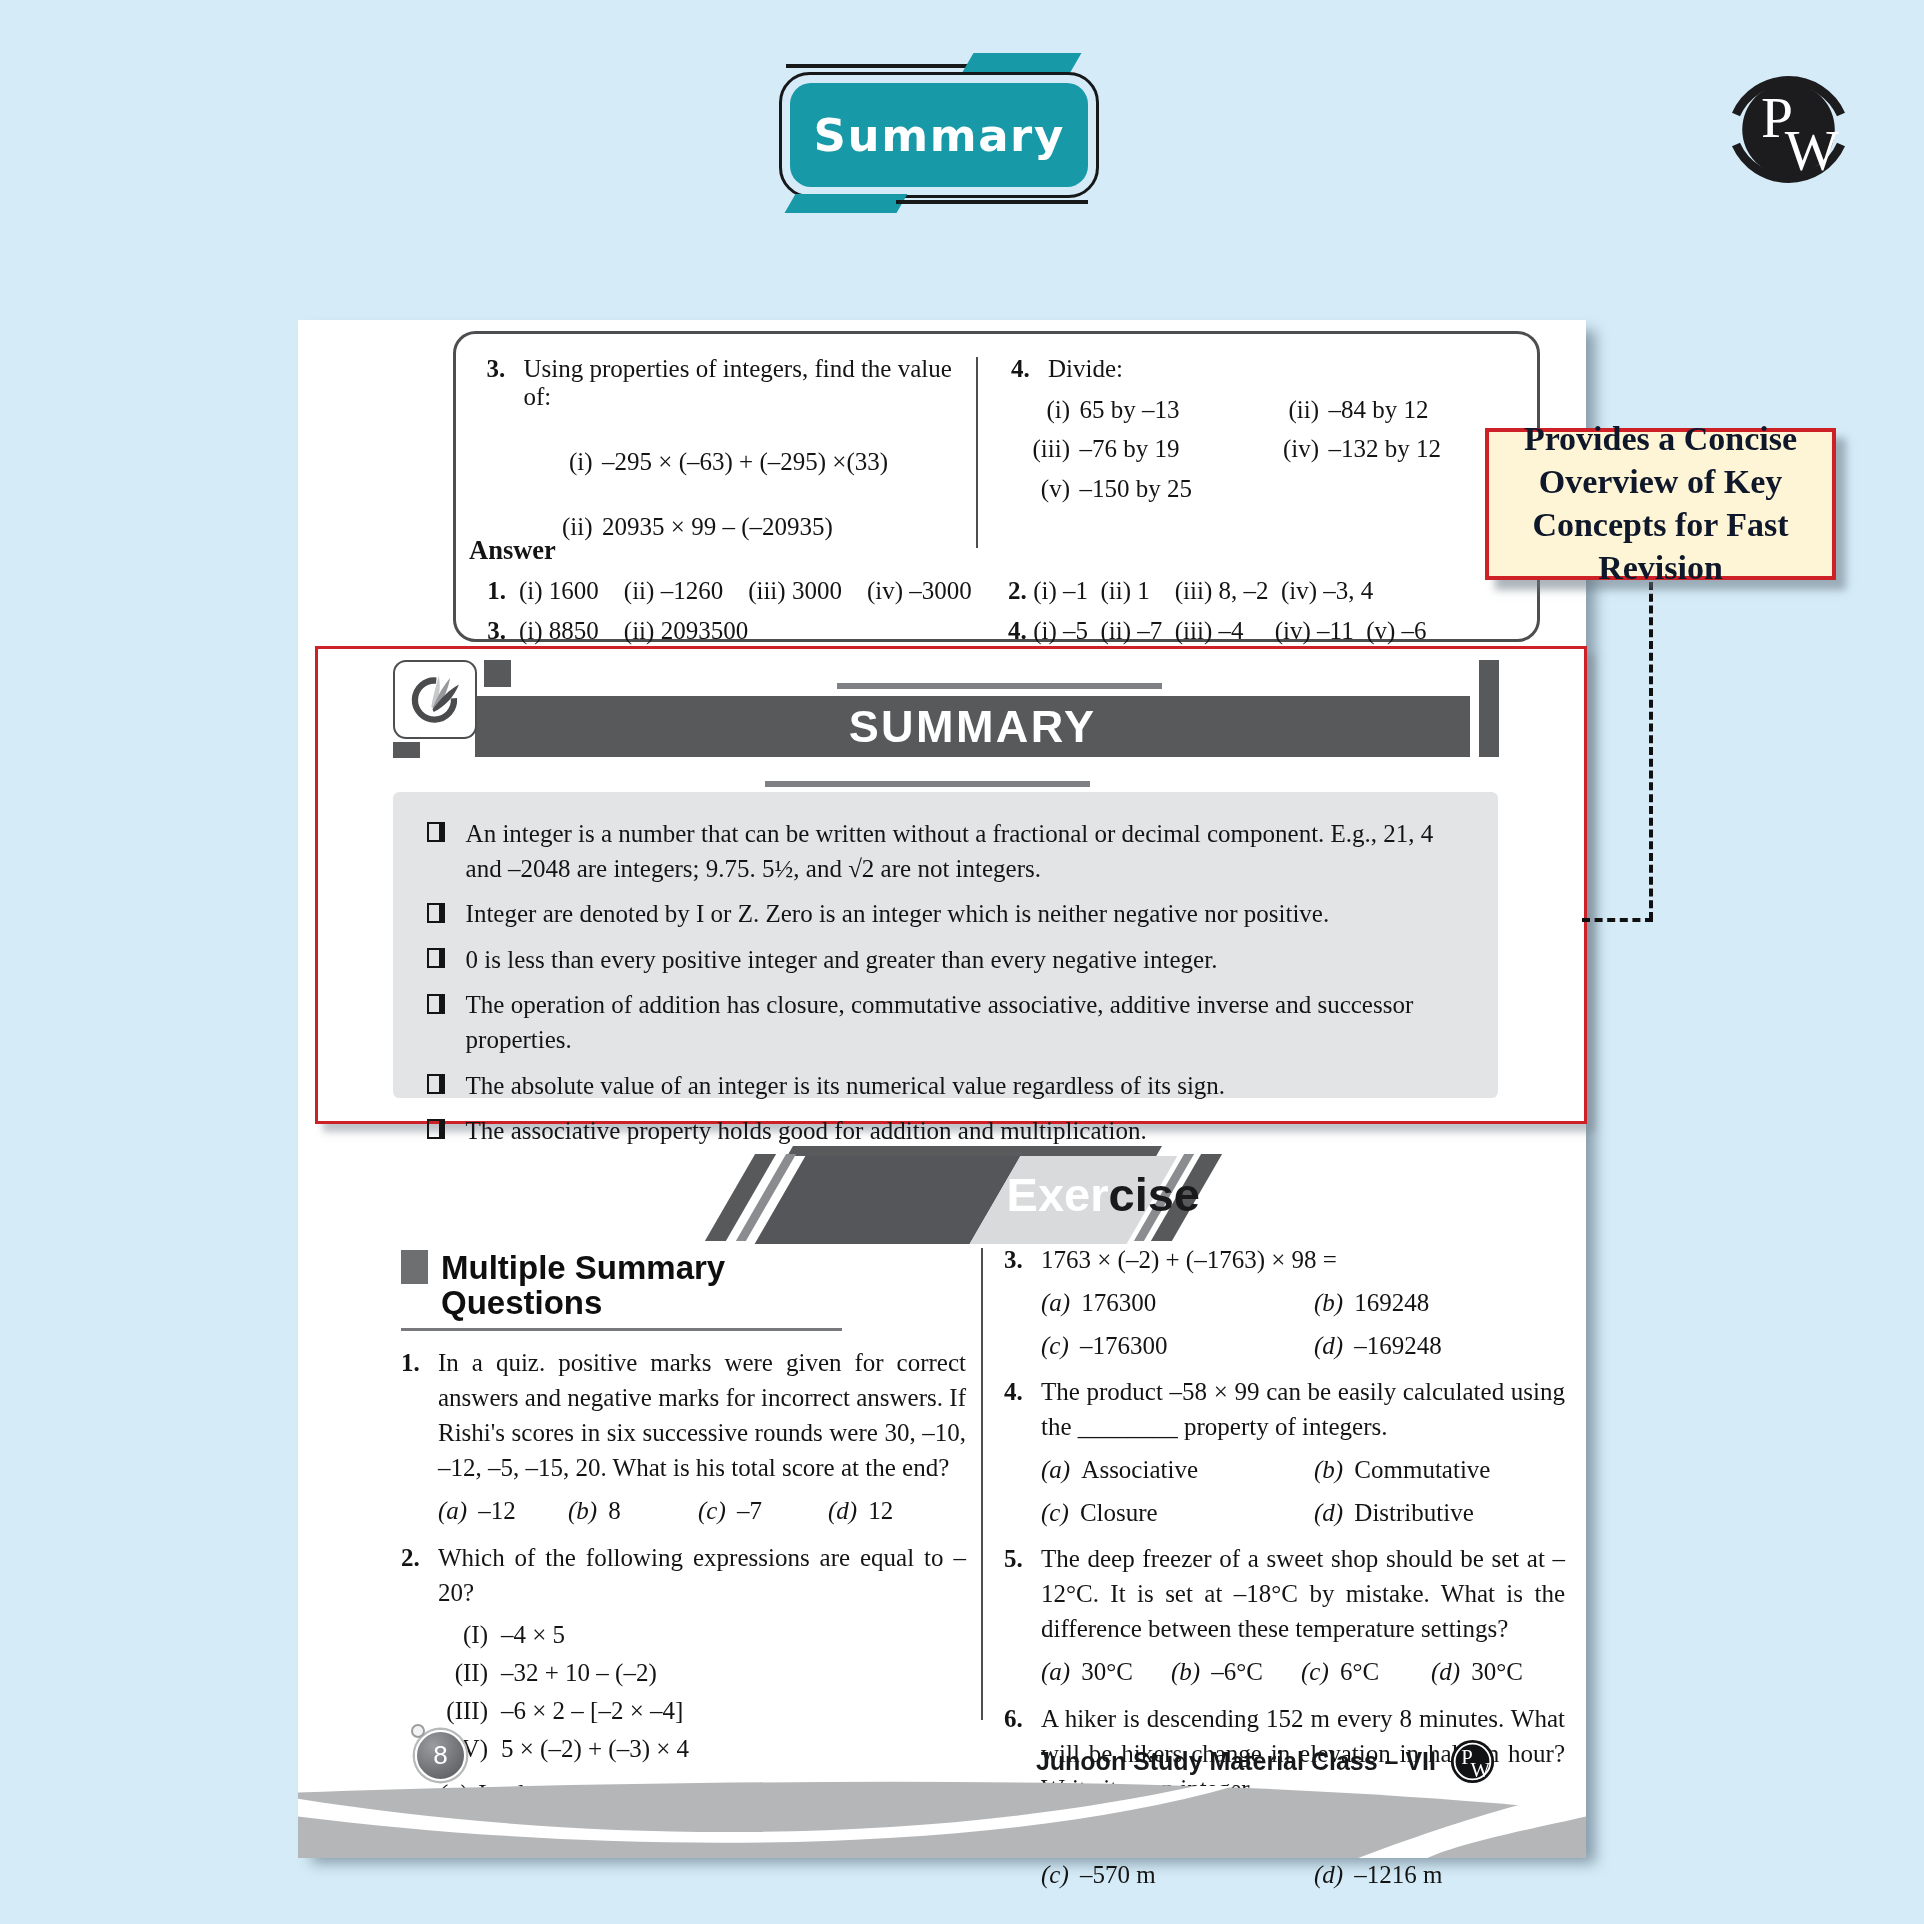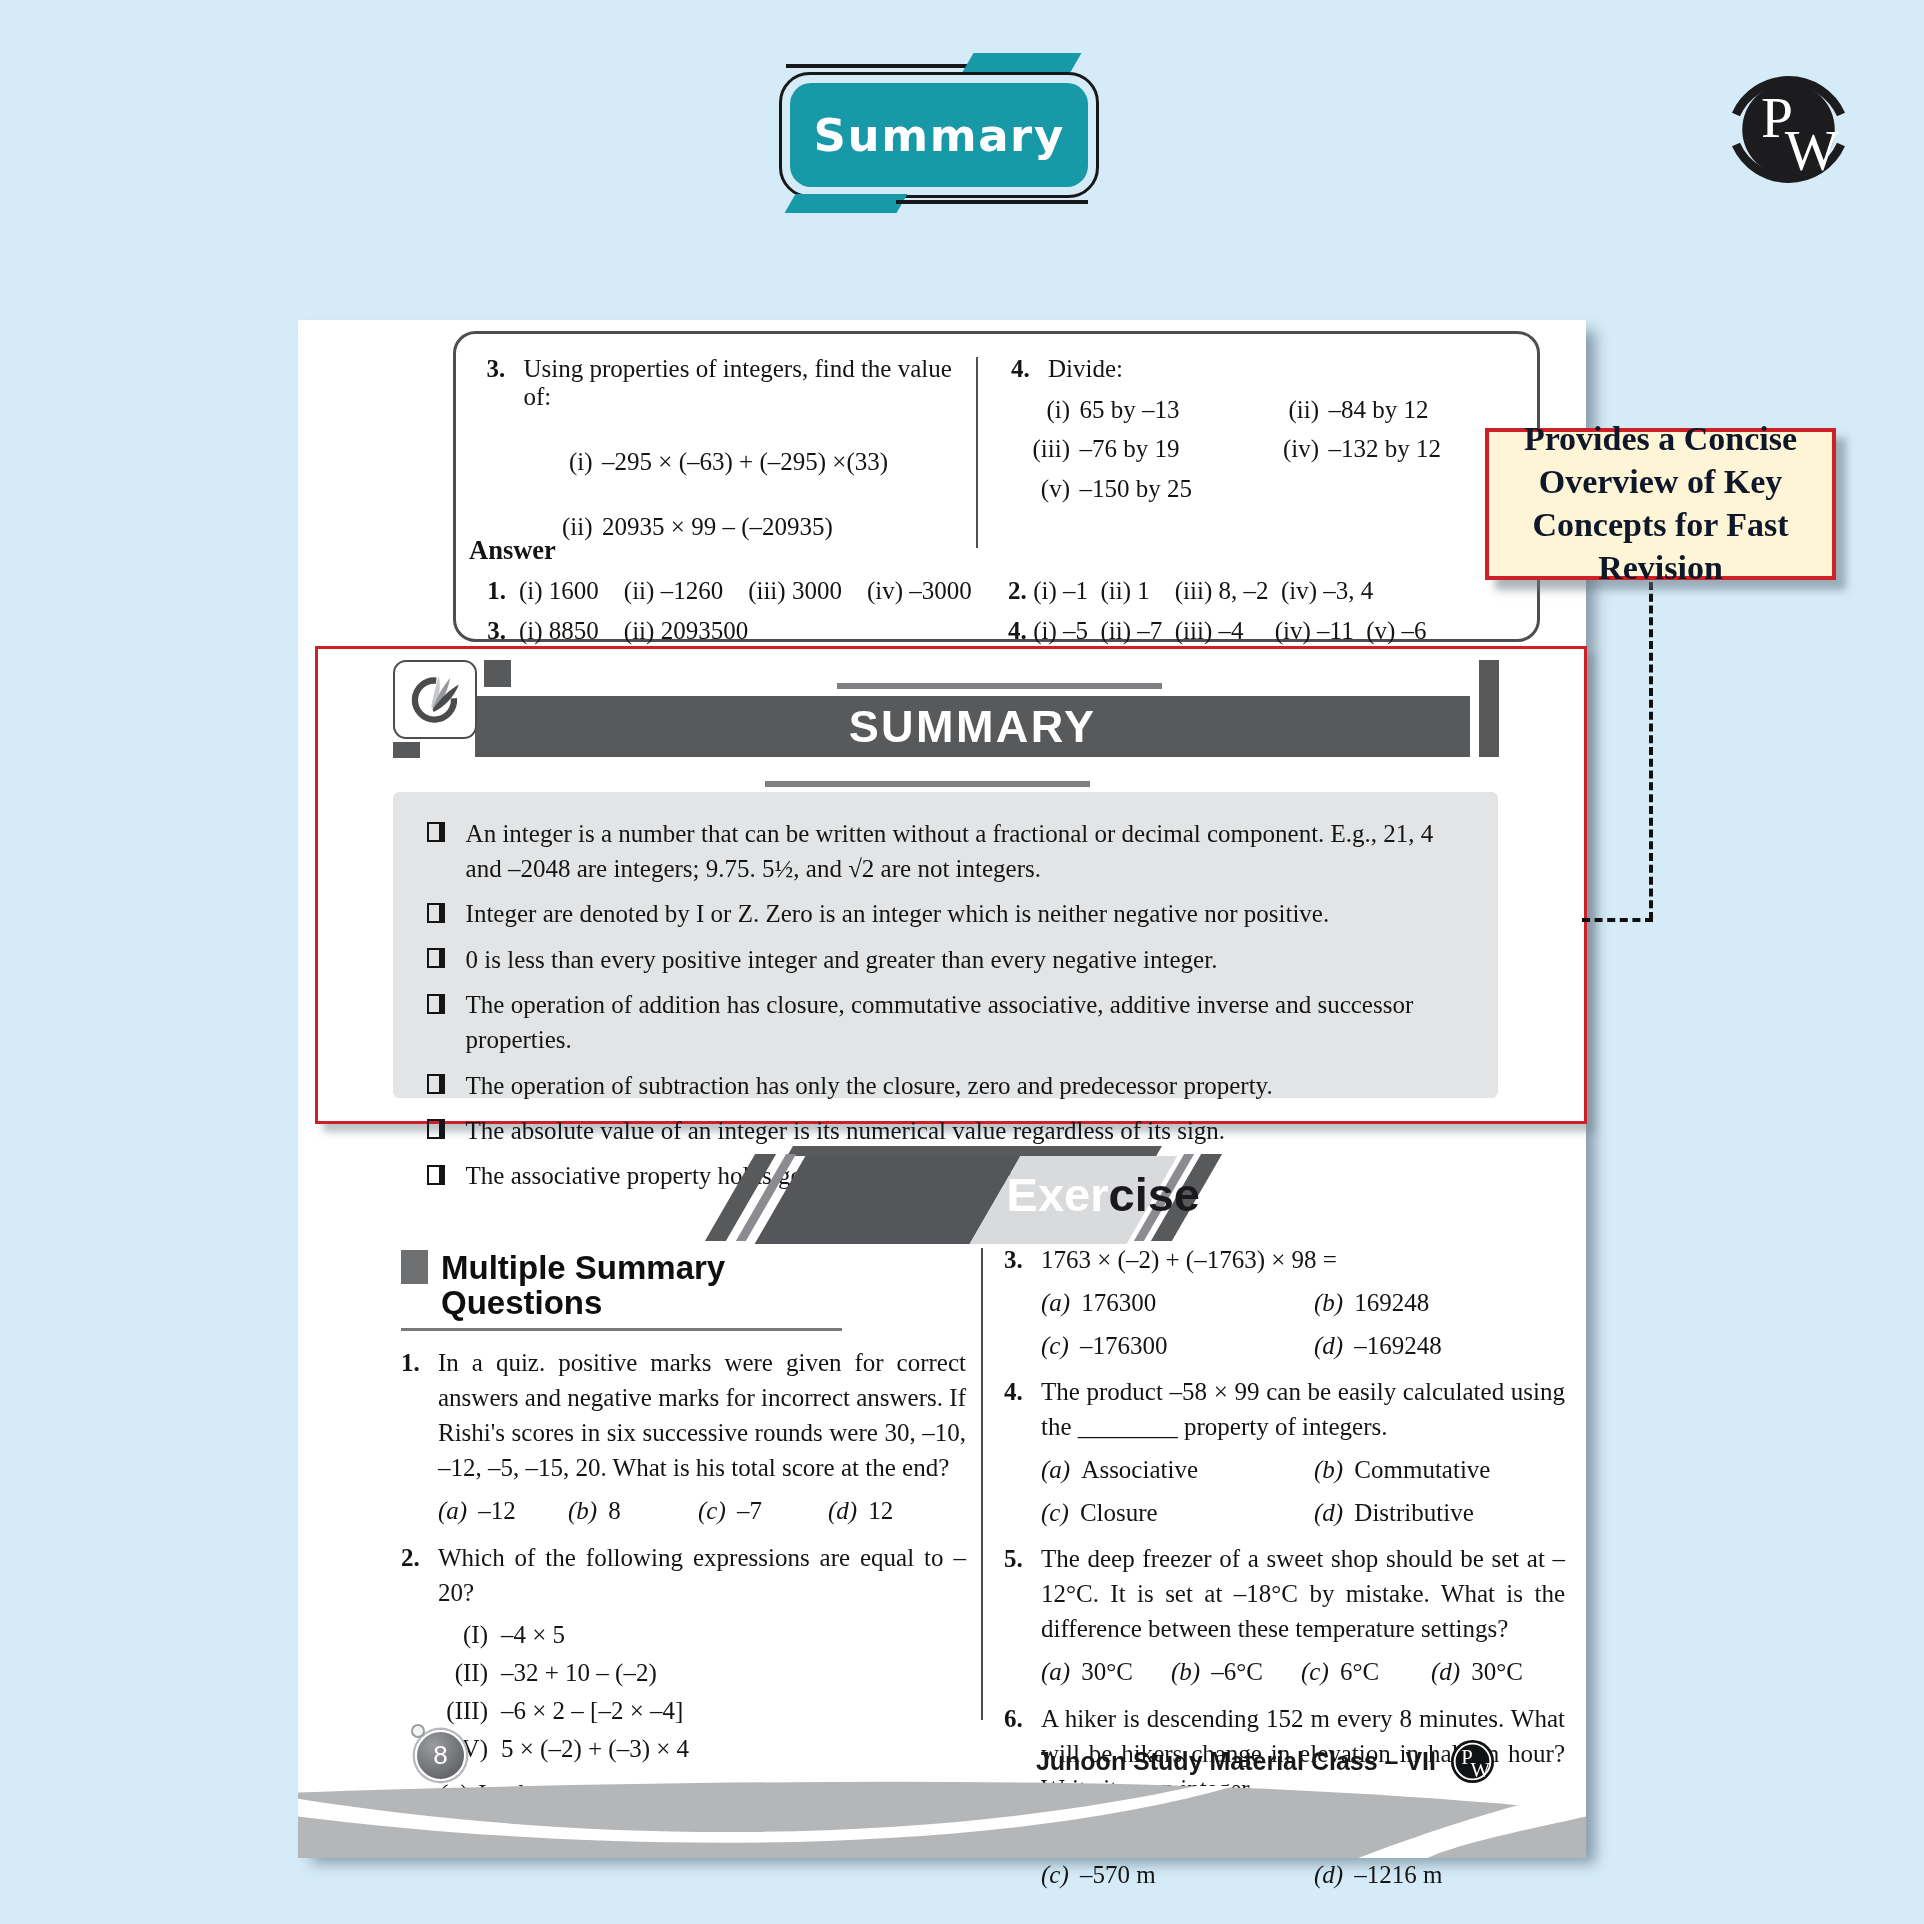--- a/index.html
+++ b/index.html
@@ -235,24 +235,20 @@
         <div class="s-item">
             <span class="s-bullet"></span>
             <span>0 is less than every positive integer and greater than every negative integer.</span>
           </div>
         <div class="s-item">
             <span class="s-bullet"></span>
             <span>The operation of addition has closure, commutative associative, additive inverse and successor properties.</span>
           </div>
         <div class="s-item">
             <span class="s-bullet"></span>
-            <span>The operation of subtraction has only the closure, zero and predecessor property.</span>
-          </div>
-        <div class="s-item">
-            <span class="s-bullet"></span>
             <span>The absolute value of an integer is its numerical value regardless of its sign.</span>
           </div>
         <div class="s-item">
             <span class="s-bullet"></span>
             <span>The associative property holds good for addition and multiplication.</span>
           </div>
       </div>
     </div>
 
     <div class="ex-banner">

